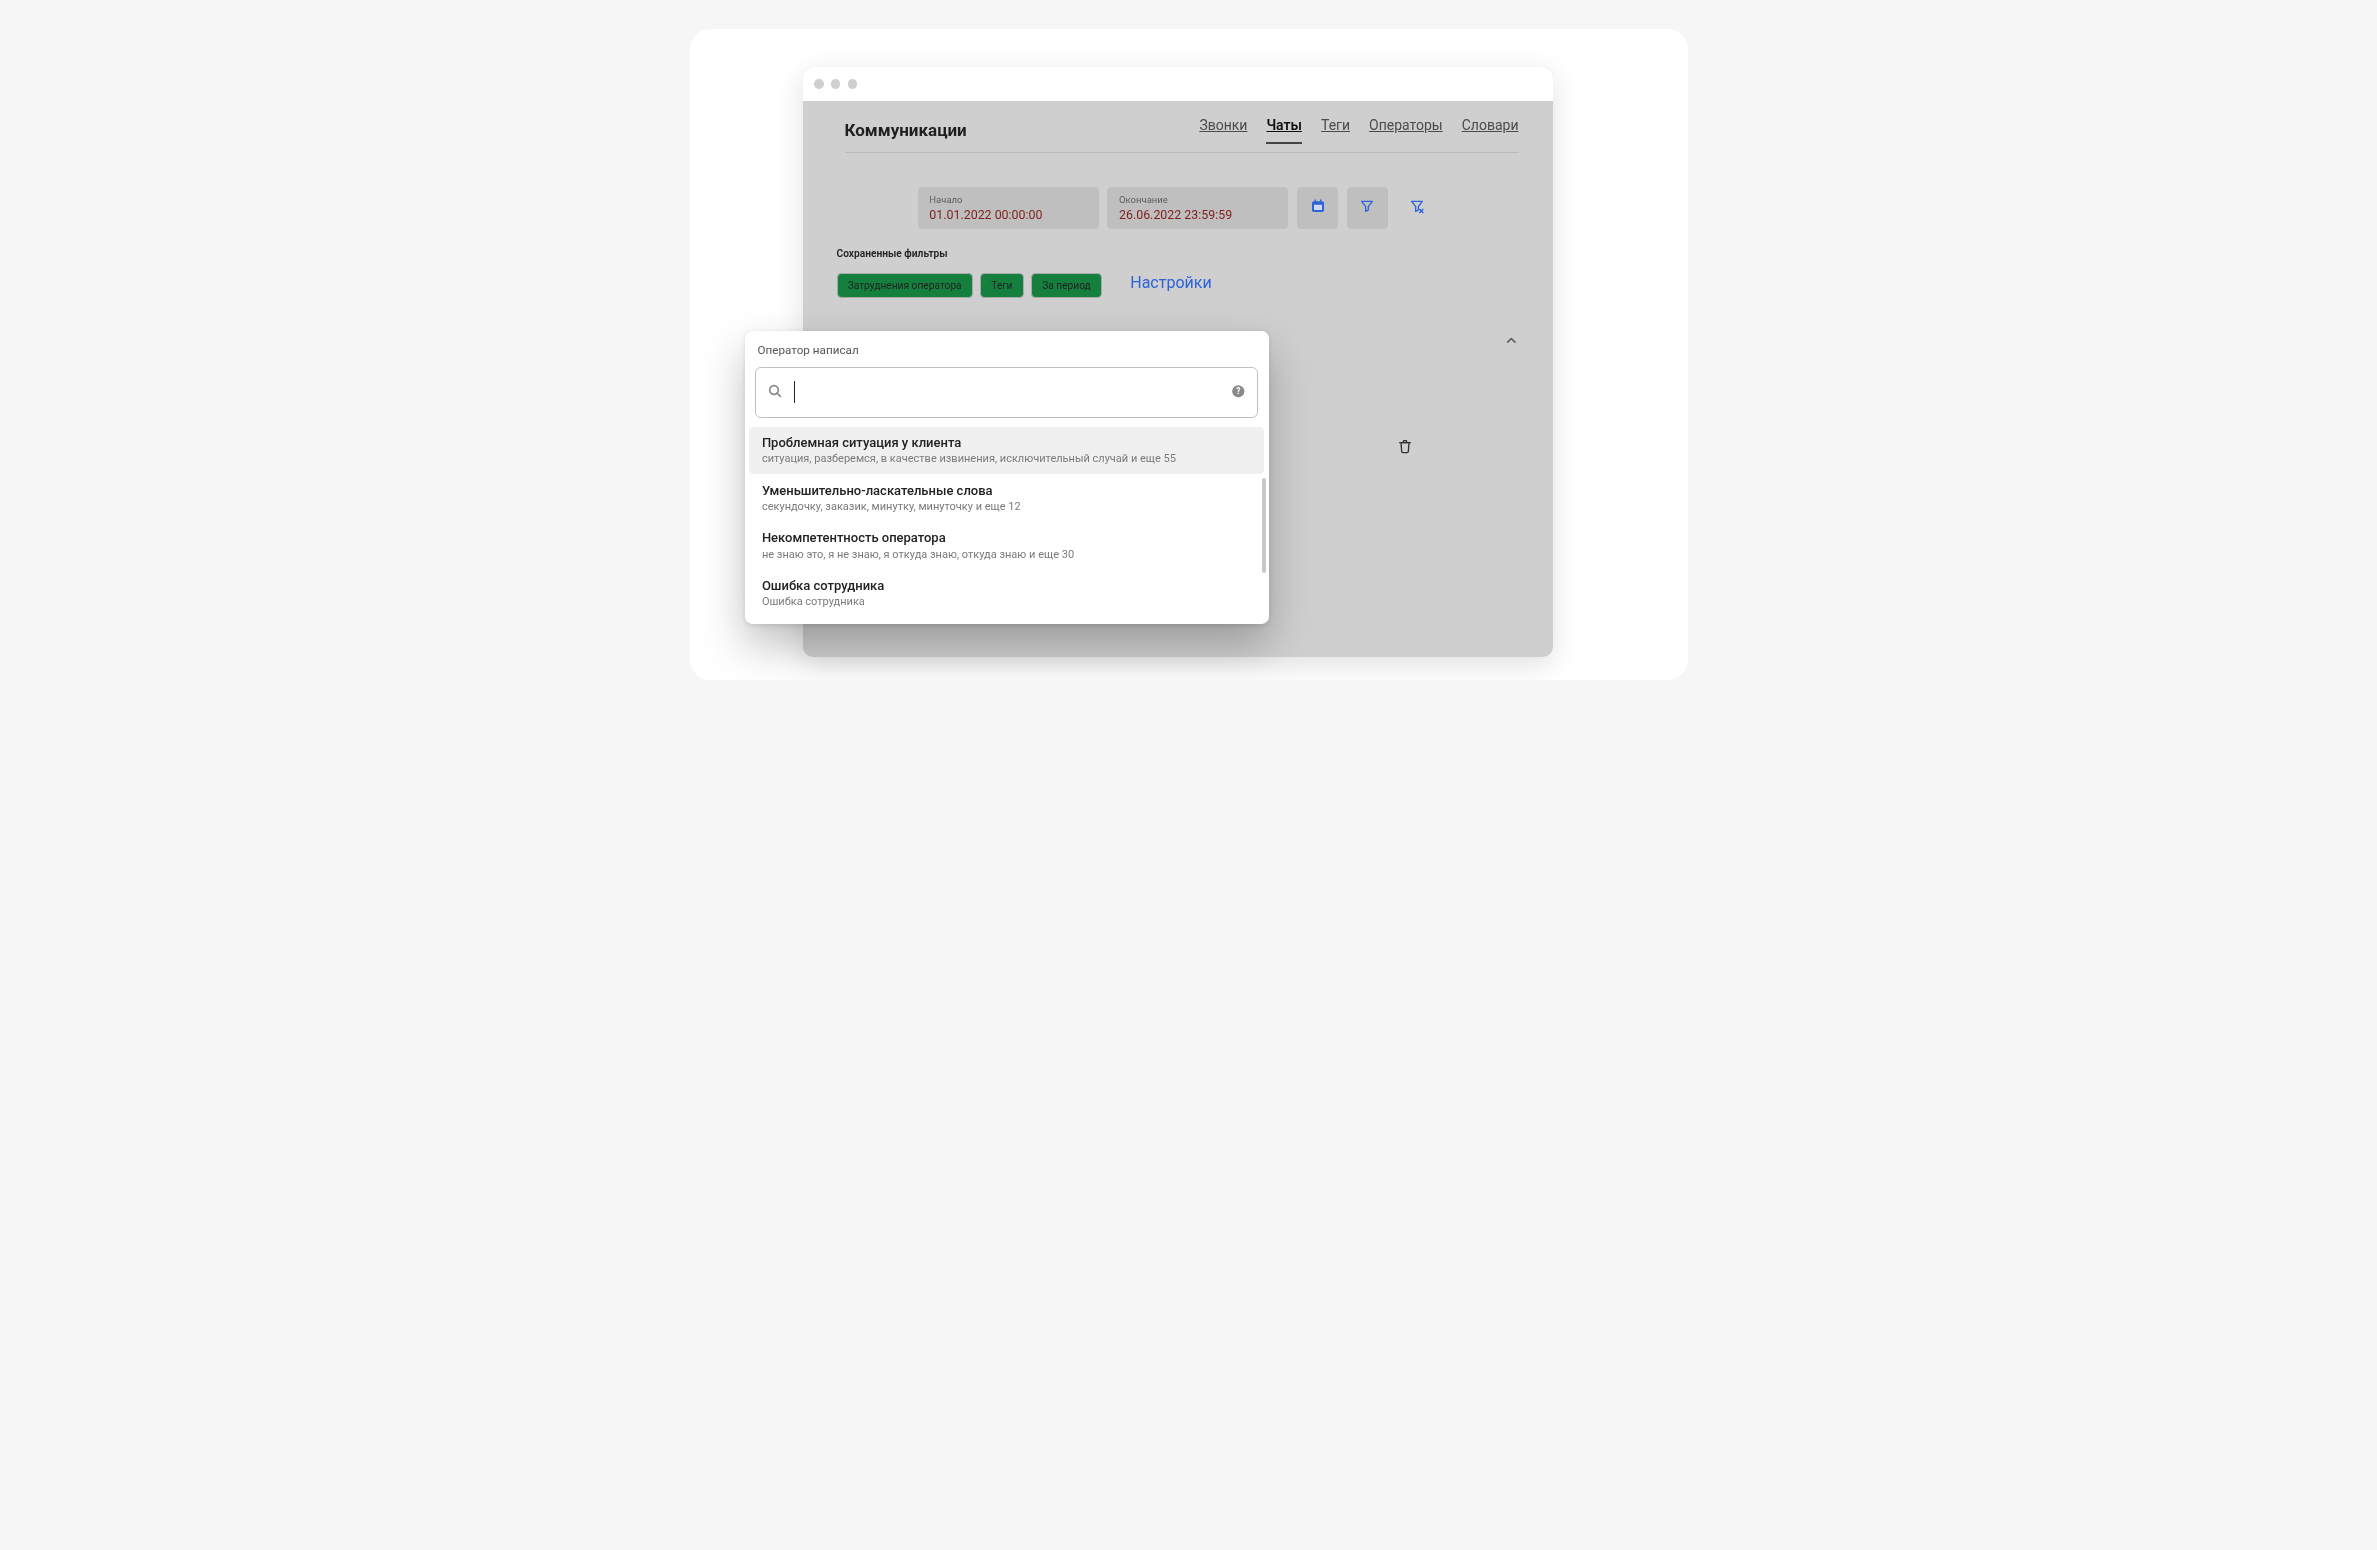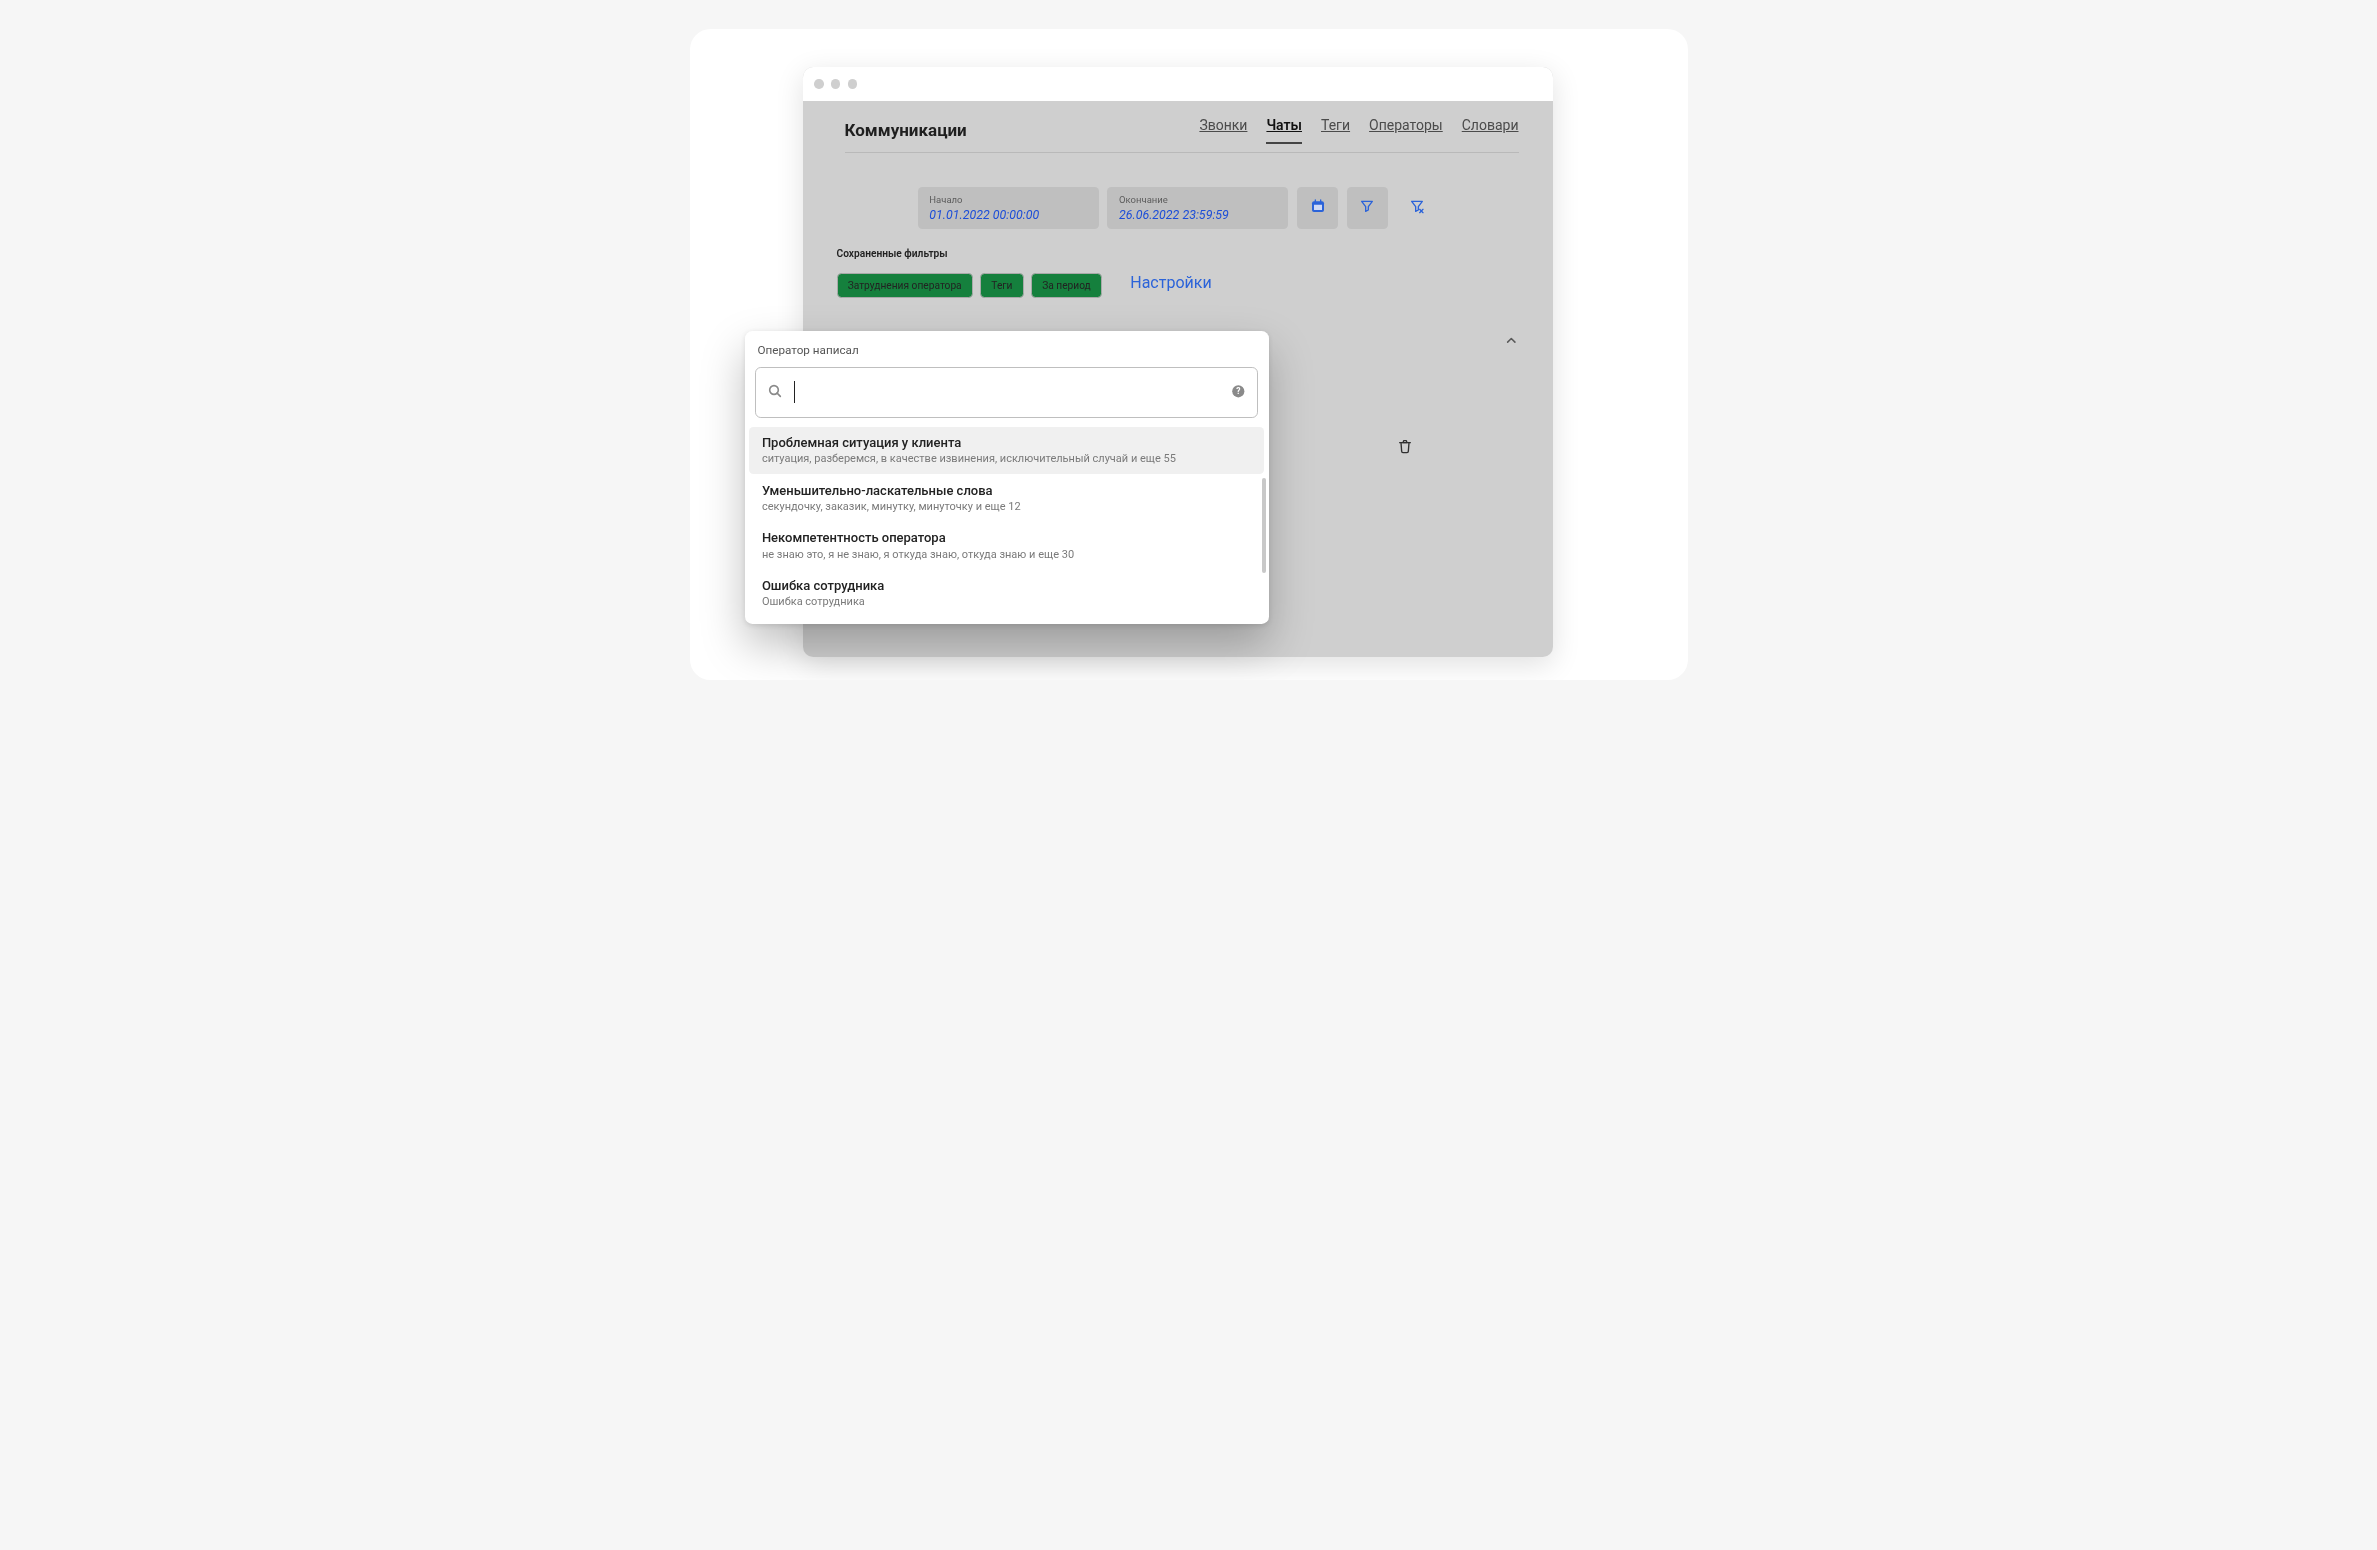--- a/index.html
+++ b/index.html
@@ -85,21 +85,21 @@
   .date-field {
     background: #bfbfbf;
     border-radius: 4.4px;
     padding: 7.3px 11.7px 7.3px 11.7px;
     width: 181px;
     display: flex;
     flex-direction: column;
     gap: 1.5px;
   }
   .date-label { font-size: 9.5px; color: #5c5c5c; }
-  .date-value { font-size: 12.4px; color: #1d4ed8; font-style: italic; }
+  .date-value { font-size: 12.4px; color: #7f1d1d; }
   .icon-btn {
     width: 41px;
     background: #bfbfbf;
     border-radius: 4.4px;
     display: flex;
     align-items: center;
     justify-content: center;
     cursor: pointer;
   }
   .icon-btn.ghost { background: transparent; }

